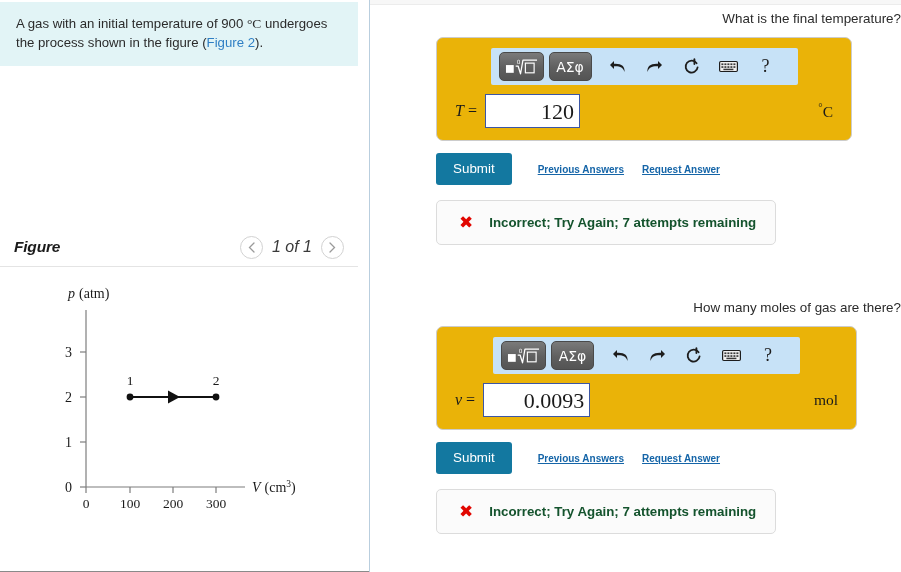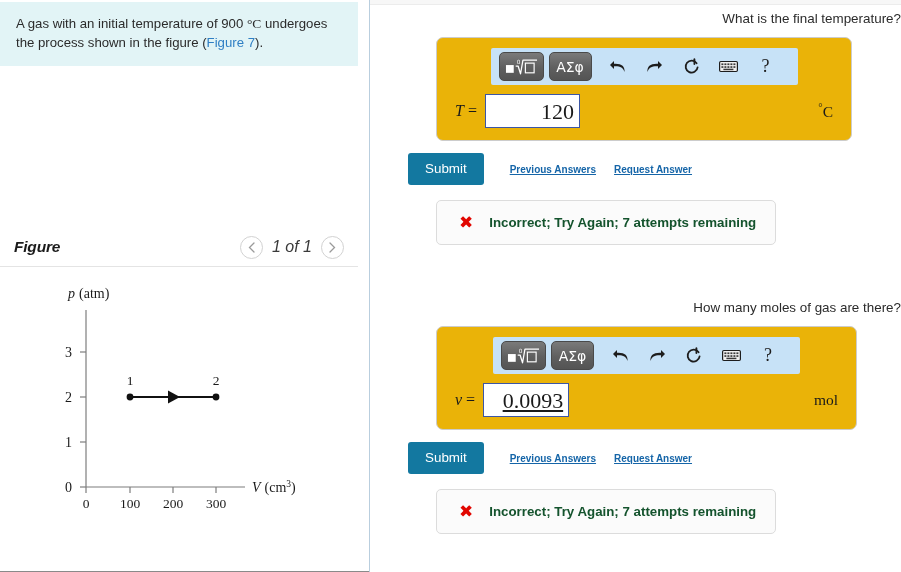--- a/index.html
+++ b/index.html
@@ -190,32 +190,32 @@
     height: 34px;
     border: 1.4px solid #3c56a5;
     background: #fff;
     font-family: "Liberation Serif", serif;
     font-size: 22px;
     color: #1a1a1a;
     padding: 0 5px;
     line-height: 34px;
     outline: none;
   }
-  .answer-input.wide { width: 86px; text-decoration: underline; }
+  .answer-input.wide { width: 107px; }
   .unit-label {
     margin-left: auto;
     font-family: "Liberation Serif", serif;
     font-size: 15.5px;
     color: #1a1a1a;
     padding-right: 4px;
     white-space: nowrap;
   }
 
   .actions-row {
-    margin-left: 38px;
+    margin-left: 66px;
     margin-top: 12px;
     display: flex;
     align-items: center;
   }
   .submit-btn {
     background: #1378a0;
     color: #ffffff;
     border: none;
     border-radius: 3px;
     font-size: 13.4px;
@@ -285,21 +285,21 @@
 </style>
 </head>
 <body>
 
 <div id="app">
 
   <div id="left-panel">
 
     <div id="problem-statement">
       <div class="ptext">
-        <span>A gas with an initial temperature of 900 </span><span style="font-family:'Liberation Serif',serif;font-size:13.5px;">°C</span><span> undergoes the process shown in the figure (</span><a class="fig-link" href="#">Figure 7</a><span>).</span>
+        <span>A gas with an initial temperature of 900 </span><span style="font-family:'Liberation Serif',serif;font-size:13.5px;">°C</span><span> undergoes the process shown in the figure (</span><a class="fig-link" href="#">Figure 2</a><span>).</span>
       </div>
     </div>
 
     <div id="figure-header">
       <div id="figure-title">Figure</div>
       <div id="figure-pager">
         <div class="pager-btn">
           <svg width="7" height="11" viewBox="0 0 7 11">
             <path d="M6 1 L1.5 5.5 L6 10" stroke="#9a9a9a" stroke-width="1.3" fill="none" stroke-linecap="round"></path>
           </svg>

